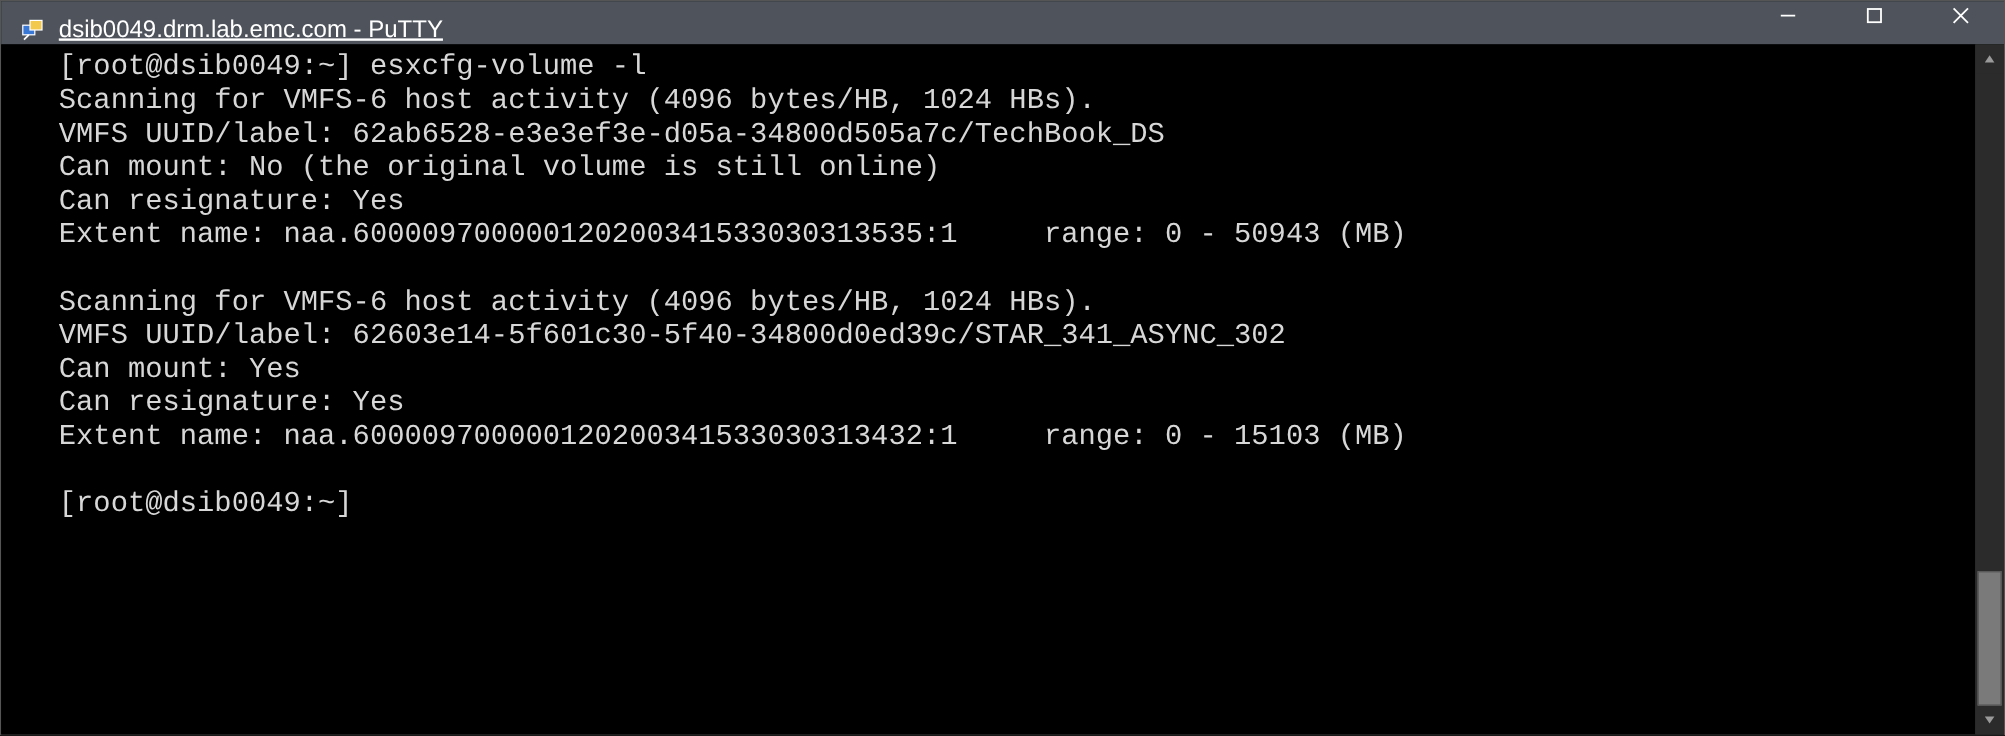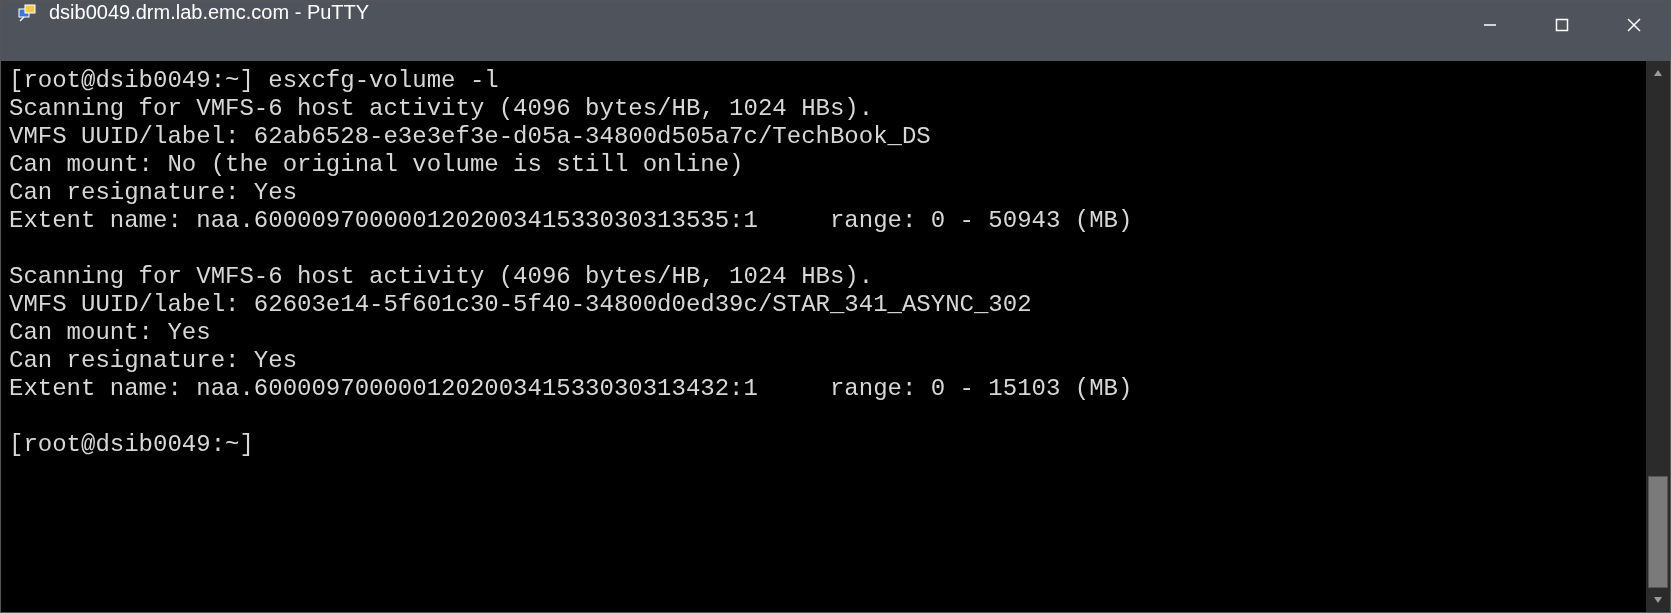--- a/index.html
+++ b/index.html
@@ -13,27 +13,28 @@
   }
   .window {
     width: 1671px;
     height: 613px;
     display: flex;
     flex-direction: column;
     border: 1px solid #555;
     box-sizing: border-box;
   }
   .titlebar {
-    height: 60px;
+    height: 36px;
     background: #4f545c;
     display: flex;
-    align-items: flex-start;
+    align-items: flex-end;
     color: #fff;
     font-size: 20px;
     user-select: none;
+    text-decoration: underline;
   }
   .titlebar .icon {
     width: 24px;
     height: 24px;
     margin: 0 10px 0 14px;
     display: flex;
     align-items: center;
     justify-content: center;
   }
   .titlebar .title {
@@ -49,20 +50,21 @@
     align-items: center;
     justify-content: center;
     color: #fff;
   }
   .winbtn svg { stroke: #fff; }
   .client {
     flex: 1 1 auto;
     display: flex;
     background: #000;
     min-height: 0;
+    padding-left: 40px;
   }
   .terminal {
     flex: 1 1 auto;
     padding: 6px 8px 6px 8px;
     font-family: "Consolas", "Courier New", monospace;
     font-size: 24px;
     line-height: 28px;
     color: #d7d7d7;
     white-space: pre;
     overflow: hidden;

